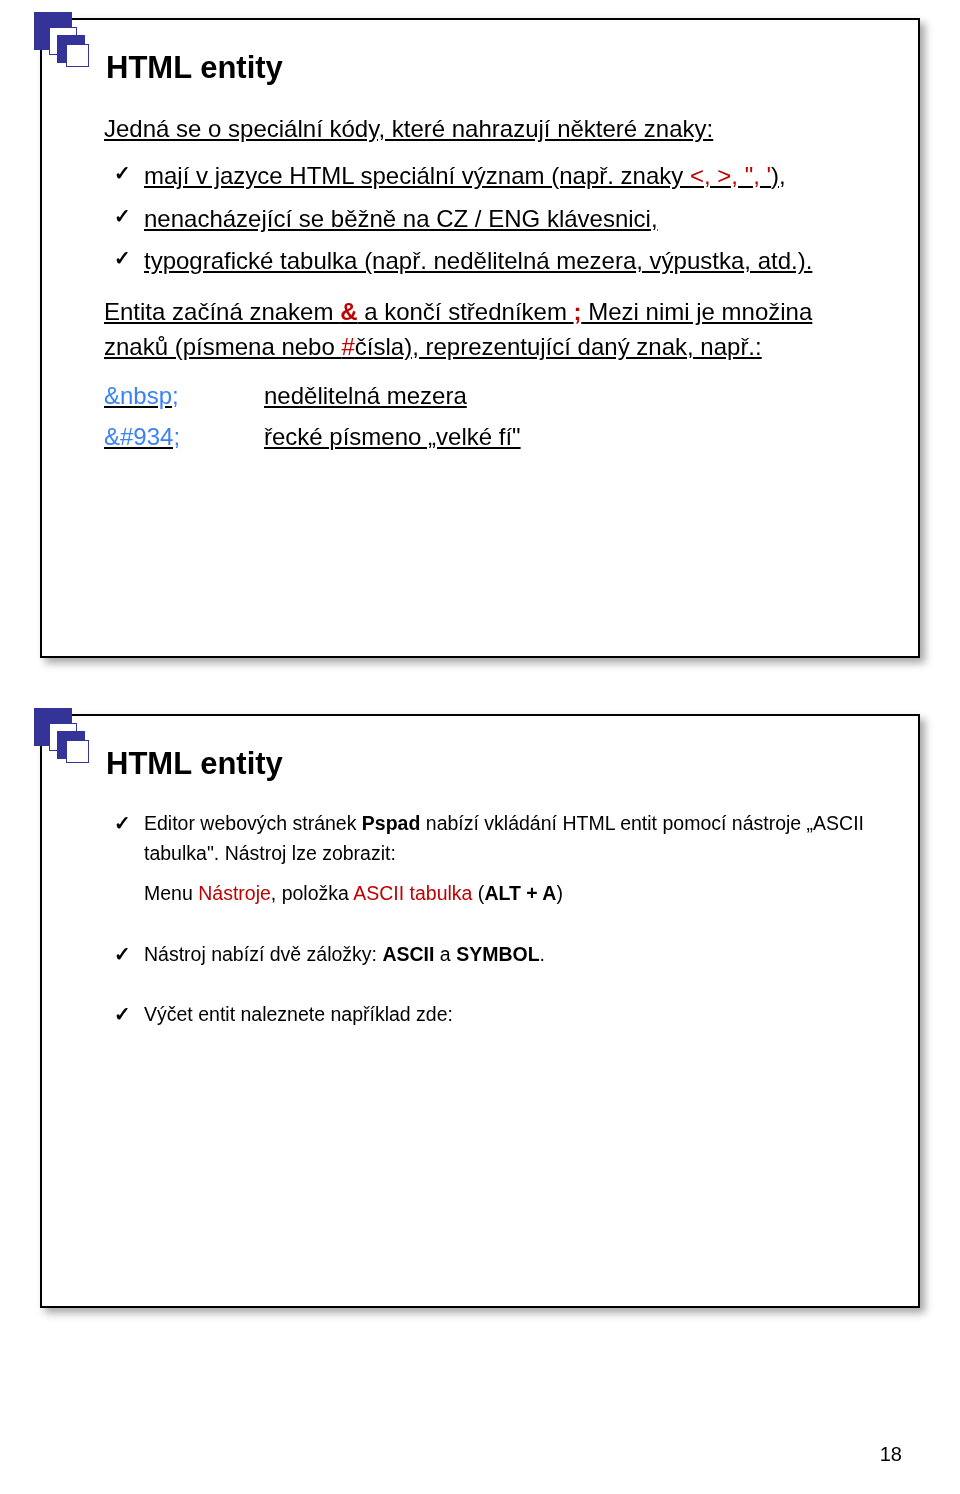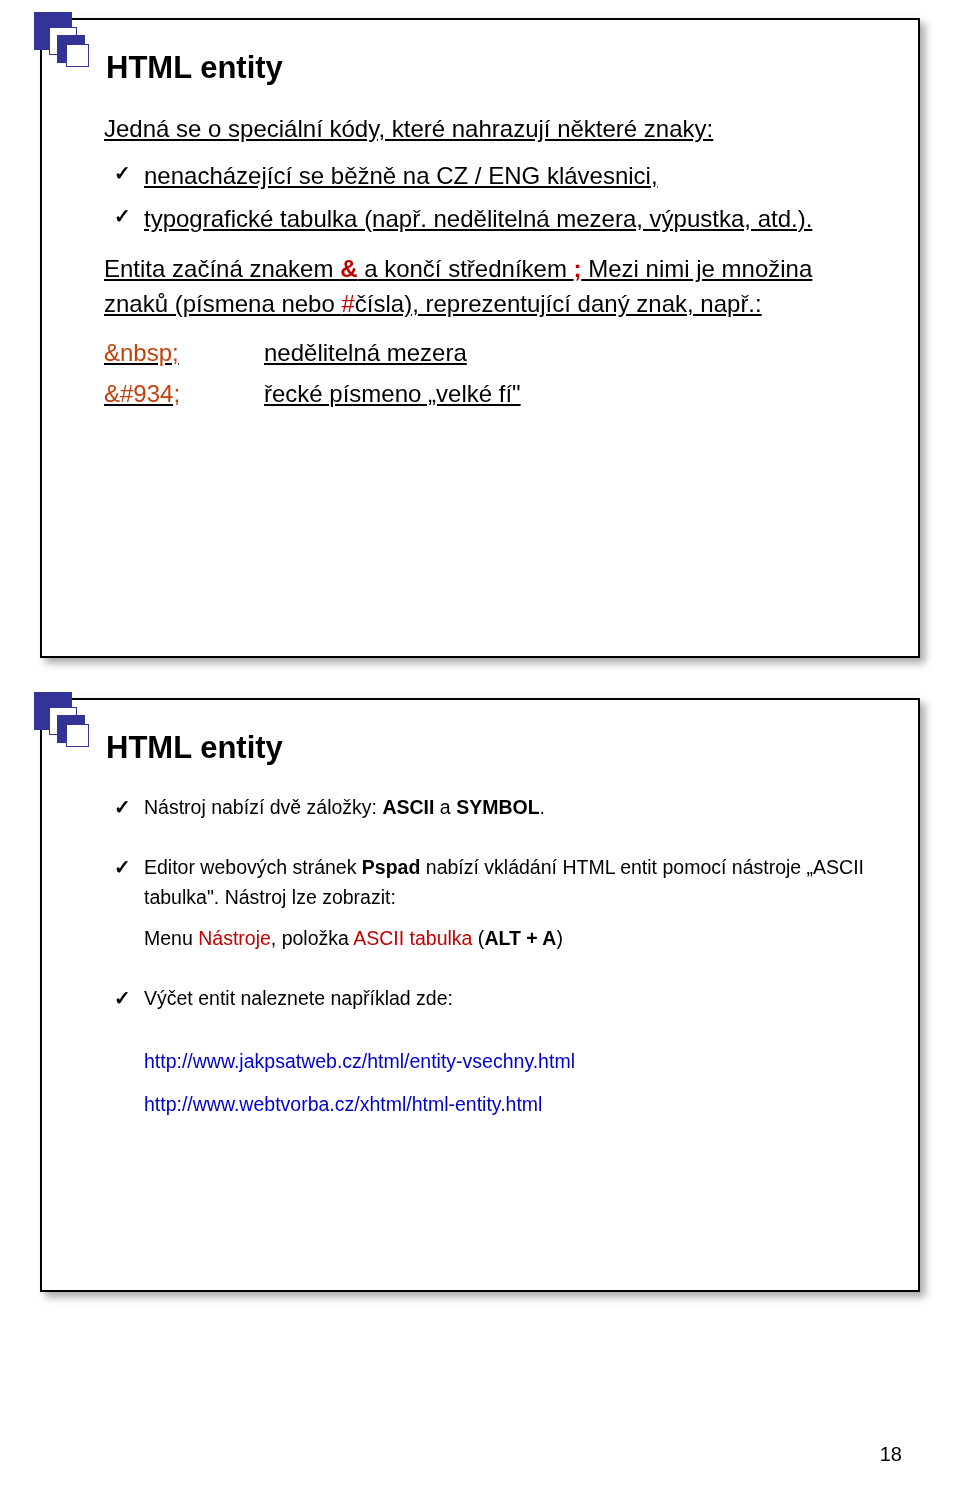--- a/index.html
+++ b/index.html
@@ -15,21 +15,21 @@
     height: 1494px;
     position: relative;
     padding: 18px 40px 0 40px;
   }
   .slide {
     position: relative;
     width: 880px;
     border: 2px solid #000;
     box-shadow: 5px 5px 8px rgba(0,0,0,0.35);
     background: #fff;
-    margin-bottom: 40px;
+    margin-bottom: 56px;
     padding: 26px 50px 40px 60px;
   }
   .slide1 { height: 640px; }
   .slide2 { height: 594px; }
   
   .corner-box {
     position: absolute;
   }
   .corner-outer {
     top: -8px; left: -8px;
@@ -91,21 +91,21 @@
   }
   .explain {
     margin: 0 0 14px 2px;
   }
   .exrow {
     display: flex;
     margin: 6px 0 6px 2px;
   }
   .exkey {
     width: 160px;
-    color: #c2410c;
+    color: #3b82f6;
     font-weight: normal;
   }
   .exval { }
   .red { color: #c00000; }
   .blue-link { color: #0000cc; }
   .bold { font-weight: bold; }
   .s2-list {
     margin: 14px 0 0 10px;
     padding: 0;
     list-style: none;
@@ -155,20 +155,23 @@
     <div class="corner-box corner-inner1"></div>
     <div class="corner-box corner-inner2"></div>
     <div class="corner-box corner-inner3"></div>
 
     <div class="slide-title">HTML entity</div>
 
     <div class="body">
       <div class="intro">Jedná se o speciální kódy, které nahrazují některé znaky:</div>
 
       <ul class="bullets">
+        <li>
+          <span>mají v jazyce HTML speciální význam (např. znaky </span><span class="red">&lt;, &gt;, ", '</span><span>),</span>
+        </li>
         <li>
           <span>nenacházející se běžně na CZ / ENG klávesnici,</span>
         </li>
         <li>
           <span>typografické tabulka (např. nedělitelná mezera, výpustka, atd.).</span>
         </li>
       </ul>
 
       <div class="explain">
         <span>Entita začíná znakem </span><span class="red bold">&amp;</span><span> a končí středníkem </span><span class="red bold">;</span><span> Mezi nimi je množina znaků (písmena nebo </span><span class="red">#</span><span>čísla), reprezentující daný znak, např.:</span>
@@ -188,33 +191,29 @@
   <div class="slide slide2">
     <div class="corner-box corner-outer"></div>
     <div class="corner-box corner-inner1"></div>
     <div class="corner-box corner-inner2"></div>
     <div class="corner-box corner-inner3"></div>
 
     <div class="slide-title">HTML entity</div>
 
     <ul class="s2-list">
       <li>
-        <span>Nástroj nabízí dvě záložky: </span><span class="bold">ASCII</span><span> a </span><span class="bold">SYMBOL</span><span>.</span>
-      </li>
-      <li>
         <span>Editor webových stránek </span><span class="bold">Pspad</span><span> nabízí vkládání HTML entit pomocí nástroje „ASCII tabulka". Nástroj lze zobrazit:</span>
         <span class="subline">
           <span>Menu </span><span class="red">Nástroje</span><span>, položka </span><span class="red">ASCII tabulka</span><span> (</span><span class="bold">ALT + A</span><span>)</span>
         </span>
       </li>
       <li>
+        <span>Nástroj nabízí dvě záložky: </span><span class="bold">ASCII</span><span> a </span><span class="bold">SYMBOL</span><span>.</span>
+      </li>
+      <li>
         <span>Výčet entit naleznete například zde:</span>
       </li>
     </ul>
 
-    <div class="link-lines">
-      <div><span class="blue-link">http://www.jakpsatweb.cz/html/entity-vsechny.html</span></div>
-      <div><span class="blue-link">http://www.webtvorba.cz/xhtml/html-entity.html</span></div>
-    </div>
   </div>
 
   <div class="page-num">18</div>
 </div>
 
 </body></html>

